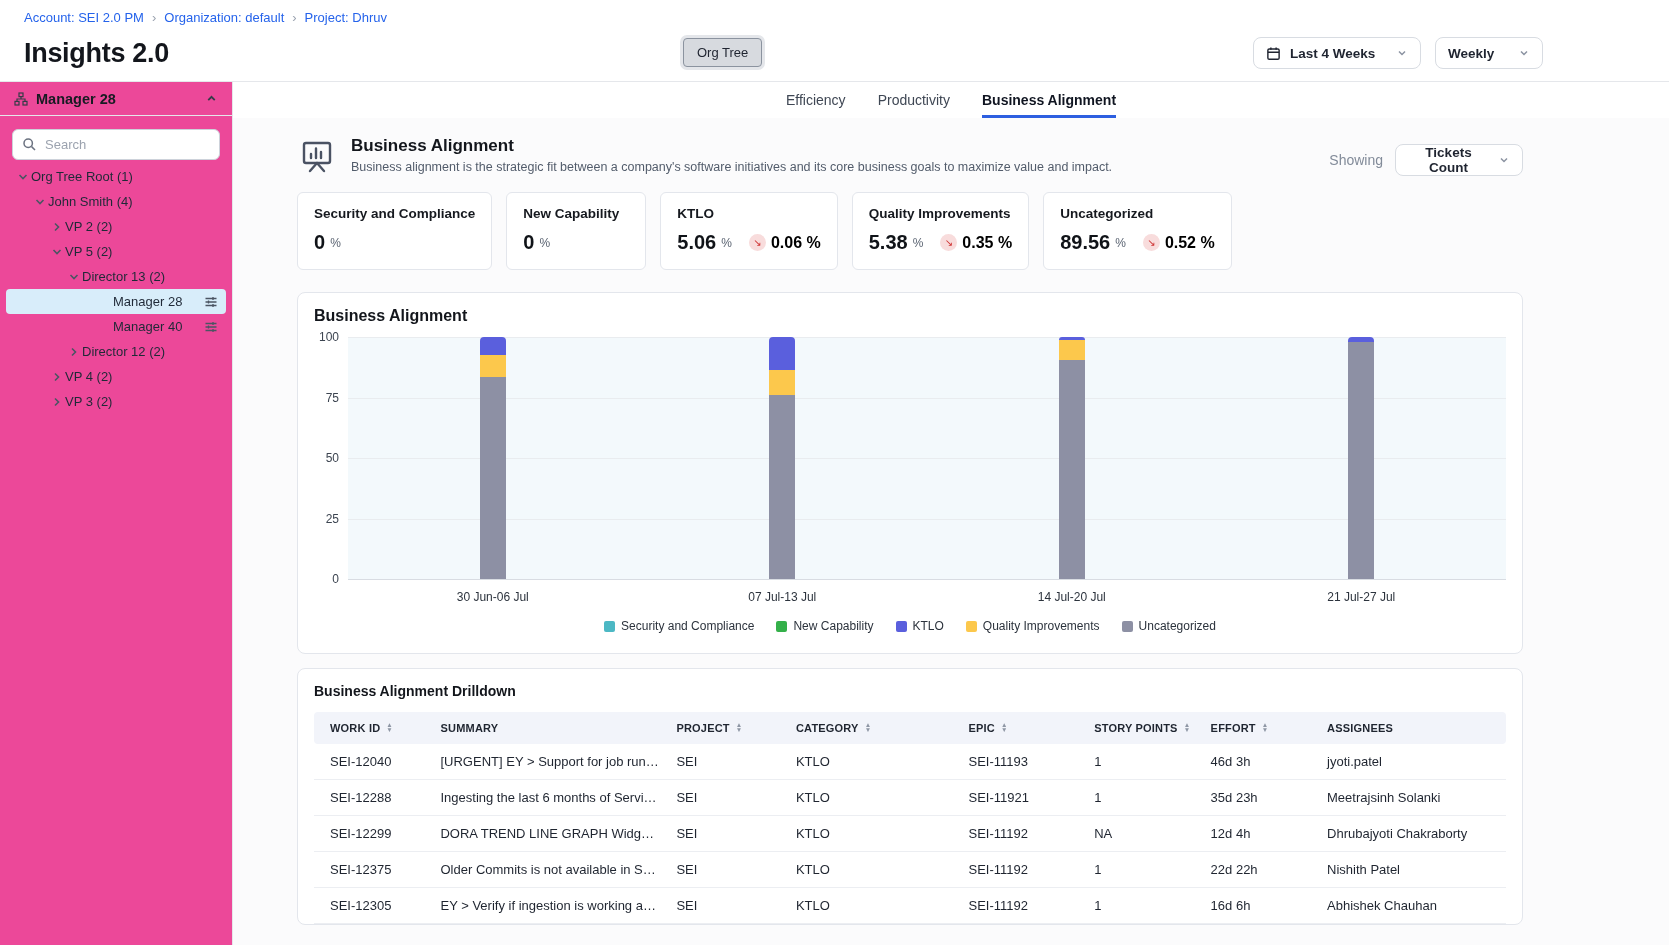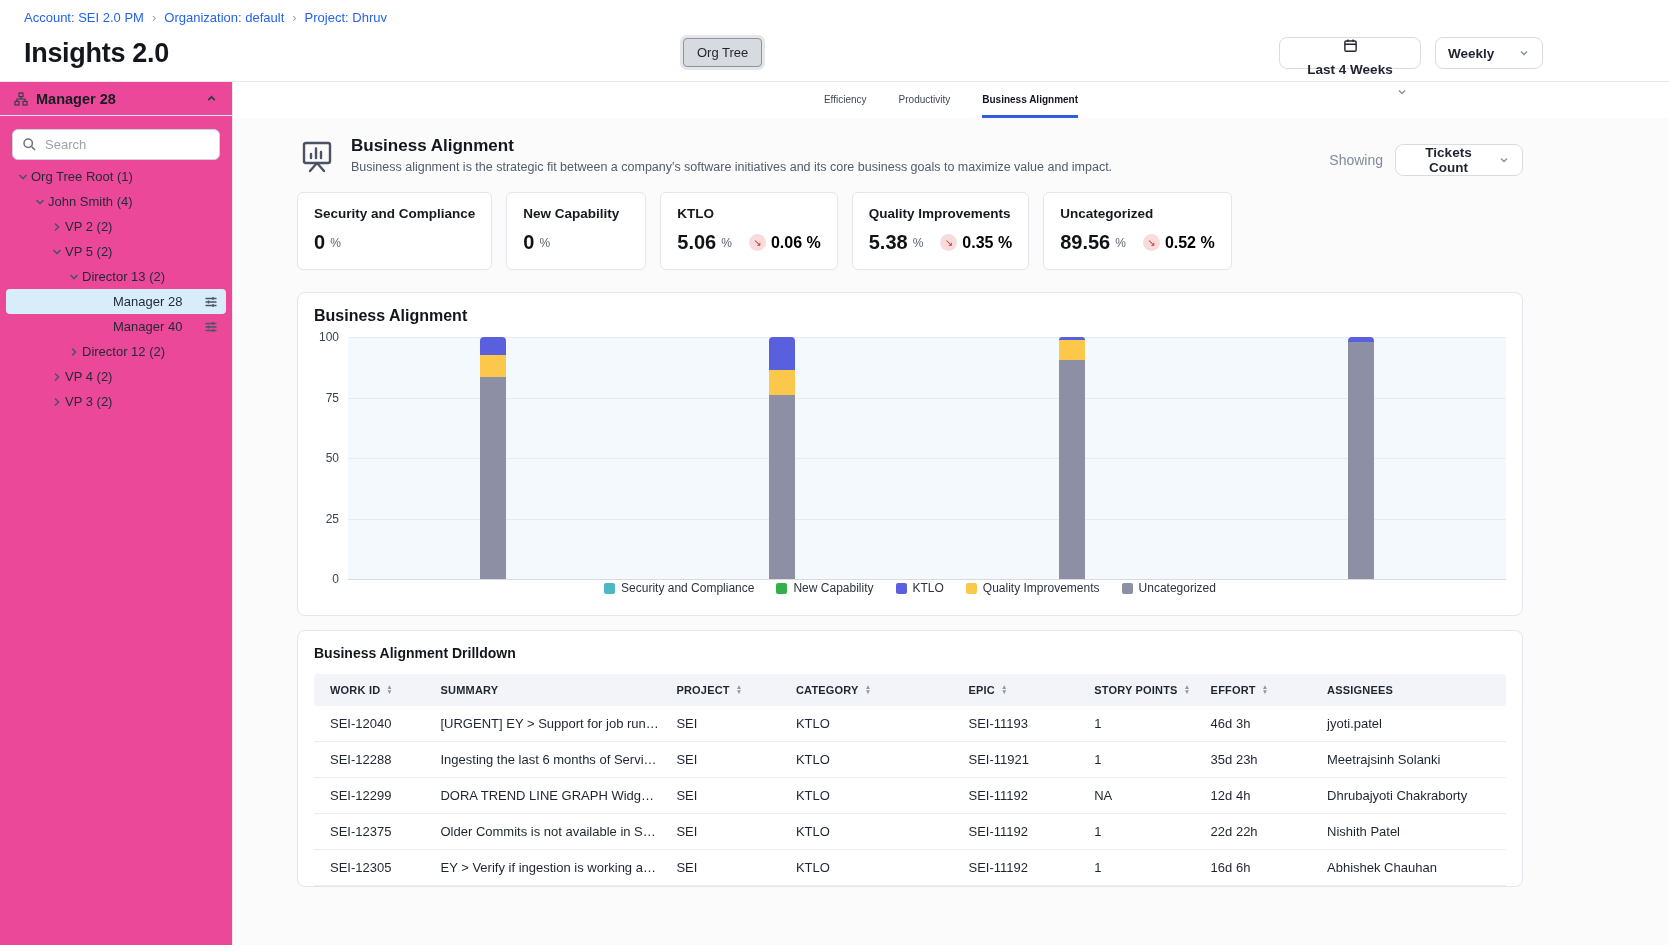--- a/index.html
+++ b/index.html
@@ -15,21 +15,21 @@
   .title-row { display:flex; align-items:center; position:relative; }
   .page-title { font-size:27px; font-weight:800; letter-spacing:-0.3px; color:#13161c; }
   .org-tree-btn { position:absolute; left:659px; top:1px; background:#d7dadf; border:1px solid #8b939f;
     box-shadow:0 0 0 3px #e4e6ea; border-radius:4px; padding:6px 13px; font-size:13px; color:#1f2430;
     font-family:inherit; cursor:pointer; }
   .header-controls { margin-left:auto; display:flex; gap:14px; }
   .select-btn { display:flex; align-items:center; gap:9px; border:1px solid #d8dce2; border-radius:8px;
     background:#fff; padding:0 12px; height:32px; font-size:13.5px; font-weight:600; color:#1f2430;
     font-family:inherit; cursor:pointer; }
   .select-btn .chev { margin-left:auto; }
-  .w-range { width:142px;flex-direction:column; }
+  .w-range { width:168px; }
   .w-gran { width:108px; }
 
   
   .main { display:flex; border-top:1px solid #e5e7eb; height:864px; }
   .sidebar { width:233px; flex:none; border-right:1px solid #e5e7eb; background:#ec4899; }
   .sb-header { display:flex; align-items:center; gap:8px; padding:0 14px; height:34px;
     border-bottom:1px solid #e5e7eb; font-weight:700; font-size:14.5px; color:#171b22; }
   .sb-collapse { margin-left:auto; cursor:pointer; display:flex; }
   .sb-search { margin:13px 12px 2px; position:relative; }
   .sb-search input { width:100%; height:31px; border:1px solid #cdd2da; border-radius:6px;
@@ -41,21 +41,21 @@
   .tree { padding:2px 6px; font-size:13px; }
   .tree-row { display:flex; align-items:center; height:25px; border-radius:4px; padding-right:8px;
     color:#1f2937; cursor:pointer;text-align:right; }
   .tree-row.selected { background:#d8edfa; }
   .chev-slot { width:17px; height:16px; flex:none; display:flex; align-items:center; justify-content:center; }
   .tree-filter { margin-left:auto; display:flex; cursor:pointer; }
 
   
   .content { flex:1; display:flex; flex-direction:column; min-width:0; }
   .tabs { height:36px; display:flex; justify-content:center; gap:32px; background:#fff; }
-  .tab { display:flex; align-items:center; font-size:10px; color:#3f4754; cursor:pointer;
+  .tab { display:flex; align-items:center; font-size:14px; color:#3f4754; cursor:pointer;
     border-bottom:3px solid transparent; padding-top:2px; }
   .tab.active { font-weight:700; color:#101521; border-bottom-color:#2d5fe0; }
   .content-scroll { flex:1; background:#fbfbfc; overflow:hidden; padding:18px 0 0 64px; }
   .inner { width:1226px; }
 
   .section-header { display:flex; align-items:flex-start; gap:14px; margin-bottom:16px; }
   .sh-title { font-size:17px; font-weight:700; color:#13161c; margin-bottom:4px; }
   .sh-desc { font-size:12.5px; color:#525c6b; }
   .sh-right { margin-left:auto; display:flex; align-items:center; gap:12px; padding-top:8px; }
   .showing-label { color:#828b99; font-size:14px; }
@@ -384,20 +384,26 @@
                   </div>
                   <div class="bar-cell">
                     <div class="bar">
                       <div class="seg top" style="height: 2.1%; background: rgb(90, 95, 221);"></div>
                       <div class="seg" style="height: 97.9%; background: rgb(141, 144, 164);"></div>
                     </div>
                   </div>
                 </div>
               </div>
           </div>
+          <div class="x-axis" id="xaxis">
+              <div class="x-cell">30 Jun-06 Jul</div>
+              <div class="x-cell">07 Jul-13 Jul</div>
+              <div class="x-cell">14 Jul-20 Jul</div>
+              <div class="x-cell">21 Jul-27 Jul</div>
+            </div>
           <div class="legend" id="legend">
               <div class="legend-item">
                 <span class="swatch" style="background: rgb(76, 184, 196);"></span>
                 <span>Security and Compliance</span>
               </div>
               <div class="legend-item">
                 <span class="swatch" style="background: rgb(52, 176, 74);"></span>
                 <span>New Capability</span>
               </div>
               <div class="legend-item">

